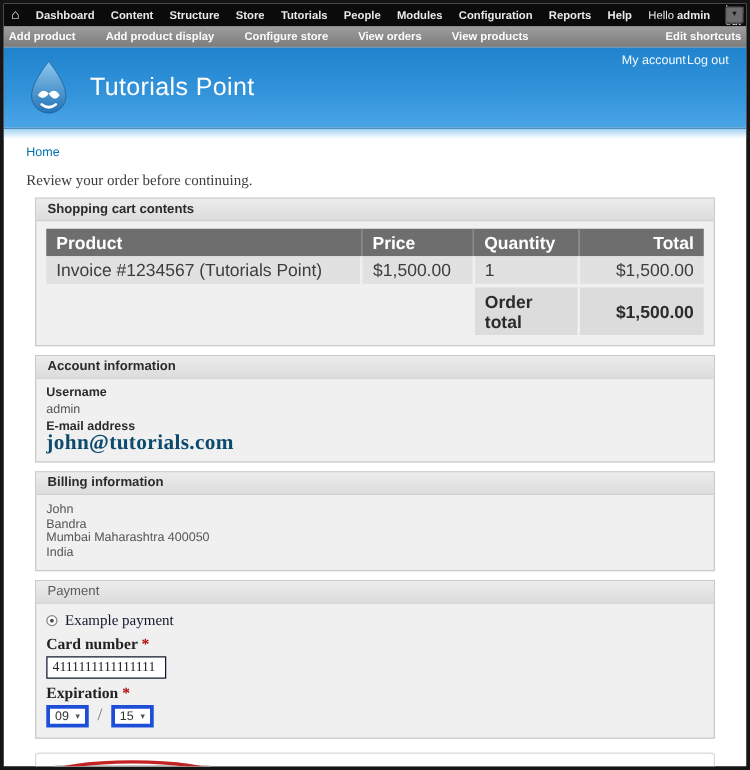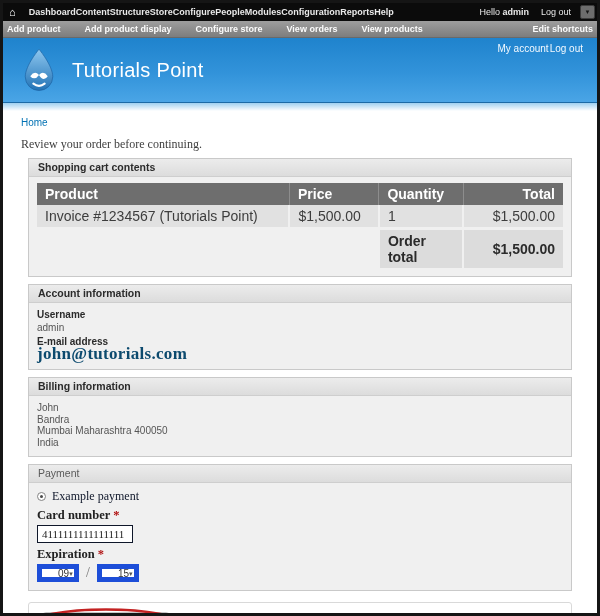--- a/index.html
+++ b/index.html
@@ -9,21 +9,21 @@
     border:3px solid #151515; background:#fff;
     font-family:"Liberation Sans", sans-serif;
   }
   
   .admin-bar {
     height:18px; background:#0b0b0b; color:#e9e9e9;
     display:flex; align-items:center; gap:13px; padding:0 6px;
     font-size:9px; font-weight:600; position:relative;
   }
   .admin-bar .home-glyph { font-size:11px; color:#fff; line-height:1; cursor:pointer; }
-  .admin-menu { display:flex; gap:0; }
+  .admin-menu { display:flex; gap:13px; }
   .admin-menu a { color:#e9e9e9; text-decoration:none; cursor:pointer; white-space:nowrap; }
   .admin-right { margin-left:auto; display:flex; align-items:center; gap:12px; padding-right:20px; }
   .admin-right .hello { font-weight:400; }
   .admin-right .hello b { font-weight:700; }
   .admin-right a { color:#e9e9e9; text-decoration:none; font-weight:400; cursor:pointer; }
   .caret-btn {
     position:absolute; right:2px; top:2px; bottom:2px; width:15px;
     background:#6d6d6d; border:1px solid #3c3c3c; border-radius:2px;
     display:flex; align-items:center; justify-content:center; cursor:pointer;
   }
@@ -99,22 +99,22 @@
   .radio::after { content:""; position:absolute; inset:2px; background:#4a4a4a; border-radius:50%; }
   .field-label { margin-top:5px; font-family:"Liberation Serif", serif; font-size:12.5px; line-height:13px; font-weight:700; color:#222; }
   .req { color:#b01010; font-weight:700; }
   input.card-input {
     margin-top:3px; width:96px; border:1px solid #0f172a; background:#fff;
     font-family:"Liberation Serif", serif; font-size:11px; color:#222; padding:2px 4px; height:18px;
   }
   .expiry-row { margin-top:3px; display:flex; align-items:center; gap:7px; }
   .select-box {
     display:inline-flex; align-items:center; justify-content:space-between;
-    width:34px; height:18px; border:5px solid #1d4ed8; background:#fff;
-    padding:0 16px; font-size:10px; color:#333; cursor:pointer;
+    width:34px; height:18px; border:3px solid #1d4ed8; background:#fff;
+    padding:0 4px; font-size:10px; color:#333; cursor:pointer;
   }
   .select-box .caret { font-size:7px; color:#555; line-height:1; }
   .slash { font-family:"Liberation Serif", serif; font-size:14px; color:#777; }
   
   .actions-box {
     margin:11px 7px 0; border:1px solid #d9d9d9; border-radius:3px; background:#fff;
     padding:9px 13px; display:flex; align-items:center; gap:8px; font-size:11px; color:#444;
   }
   .btn-wrap { position:relative; display:inline-block; }
   button.continue {
@@ -129,21 +129,21 @@
 
 <div class="page">
 
   <div class="admin-bar">
     <span class="home-glyph">⌂</span>
     <nav class="admin-menu">
       <a>Dashboard</a>
       <a>Content</a>
       <a>Structure</a>
       <a>Store</a>
-      <a>Configure</a>
+      <a>Tutorials</a>
       <a>People</a>
       <a>Modules</a>
       <a>Configuration</a>
       <a>Reports</a>
       <a>Help</a>
     </nav>
     <div class="admin-right">
       <span class="hello"><span>Hello</span>&nbsp;<b>admin</b></span>
       <a>Log out</a>
     </div>

